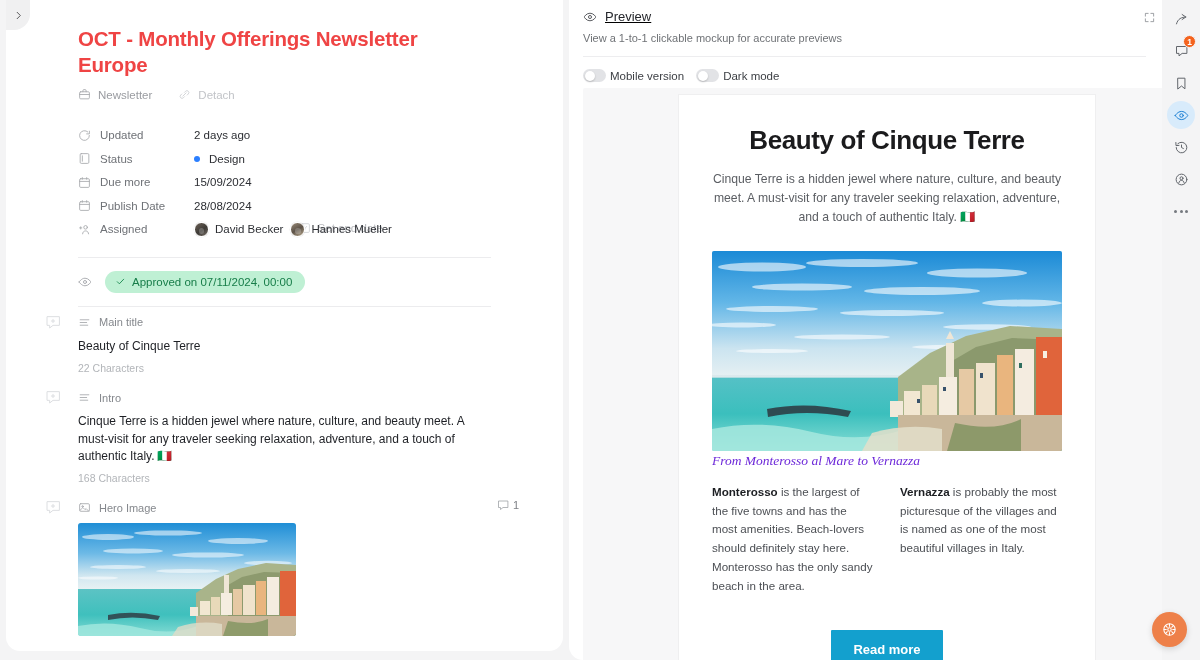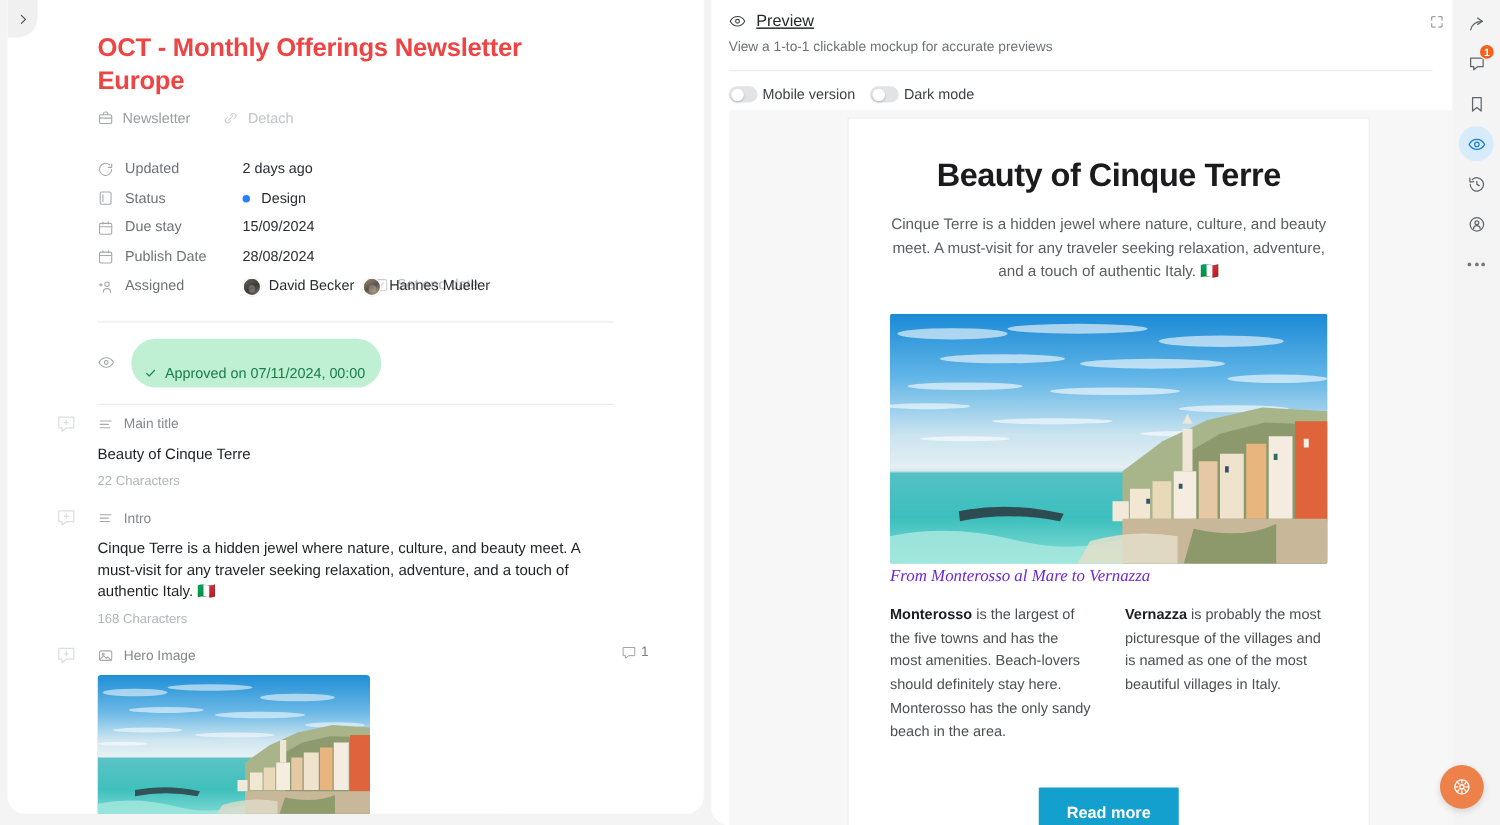--- a/index.html
+++ b/index.html
@@ -75,21 +75,21 @@
     border-radius: 50% 50% 45% 45%; background: rgba(255,255,255,0.22);
   }
   .assignee .nm { font-size: 11.5px; color: #2c2e33; }
 
   .hr { height: 1px; background: #ececee; margin: 16px 0 0 0; }
 
   .approve-row { display: flex; align-items: center; gap: 13px; padding: 13px 0 13px 0; }
   .approve-badge {
     display: inline-flex; align-items: flex-start; gap: 6px;
     background: #bff0d4; color: #177d49;
-    border-radius: 20px; padding: 22px 13px 5px 10px;
+    border-radius: 20px; padding: 5px 13px 5px 10px;
     font-size: 11.5px; font-weight: 500; cursor: pointer;
   }
   .approve-badge svg { width: 11px; height: 11px; }
   .approve-badge svg path { stroke: #1a8a50; stroke-width: 2; fill: none; stroke-linecap: round; stroke-linejoin: round; }
 
   .fields { padding-top: 9px; }
   .field { position: relative; margin-bottom: 17px; }
   .field-head { display: flex; align-items: center; gap: 8px; }
   .field-head .fl { font-size: 11px; color: #85888d; }
   .field-body { font-size: 12px; color: #1e2025; line-height: 1.45; margin-top: 9px; }
@@ -292,21 +292,21 @@
         </div>
 
         <div class="meta-row">
           <div class="meta-label">
             <svg class="ico" viewBox="0 0 24 24">
               <rect x="3" y="5" width="18" height="16" rx="2"></rect>
                 <line x1="3" y1="10" x2="21" y2="10"></line>
                 <line x1="8" y1="3" x2="8" y2="6"></line>
                 <line x1="16" y1="3" x2="16" y2="6"></line>
             </svg>
-            <span class="txt">Due stay</span>
+            <span class="txt">Due more</span>
           </div>
           <div class="meta-value">15/09/2024</div>
         </div>
 
         <div class="meta-row">
           <div class="meta-label">
             <svg class="ico" viewBox="0 0 24 24">
               <rect x="3" y="5" width="18" height="16" rx="2"></rect>
                 <line x1="3" y1="10" x2="21" y2="10"></line>
                 <line x1="8" y1="3" x2="8" y2="6"></line>

